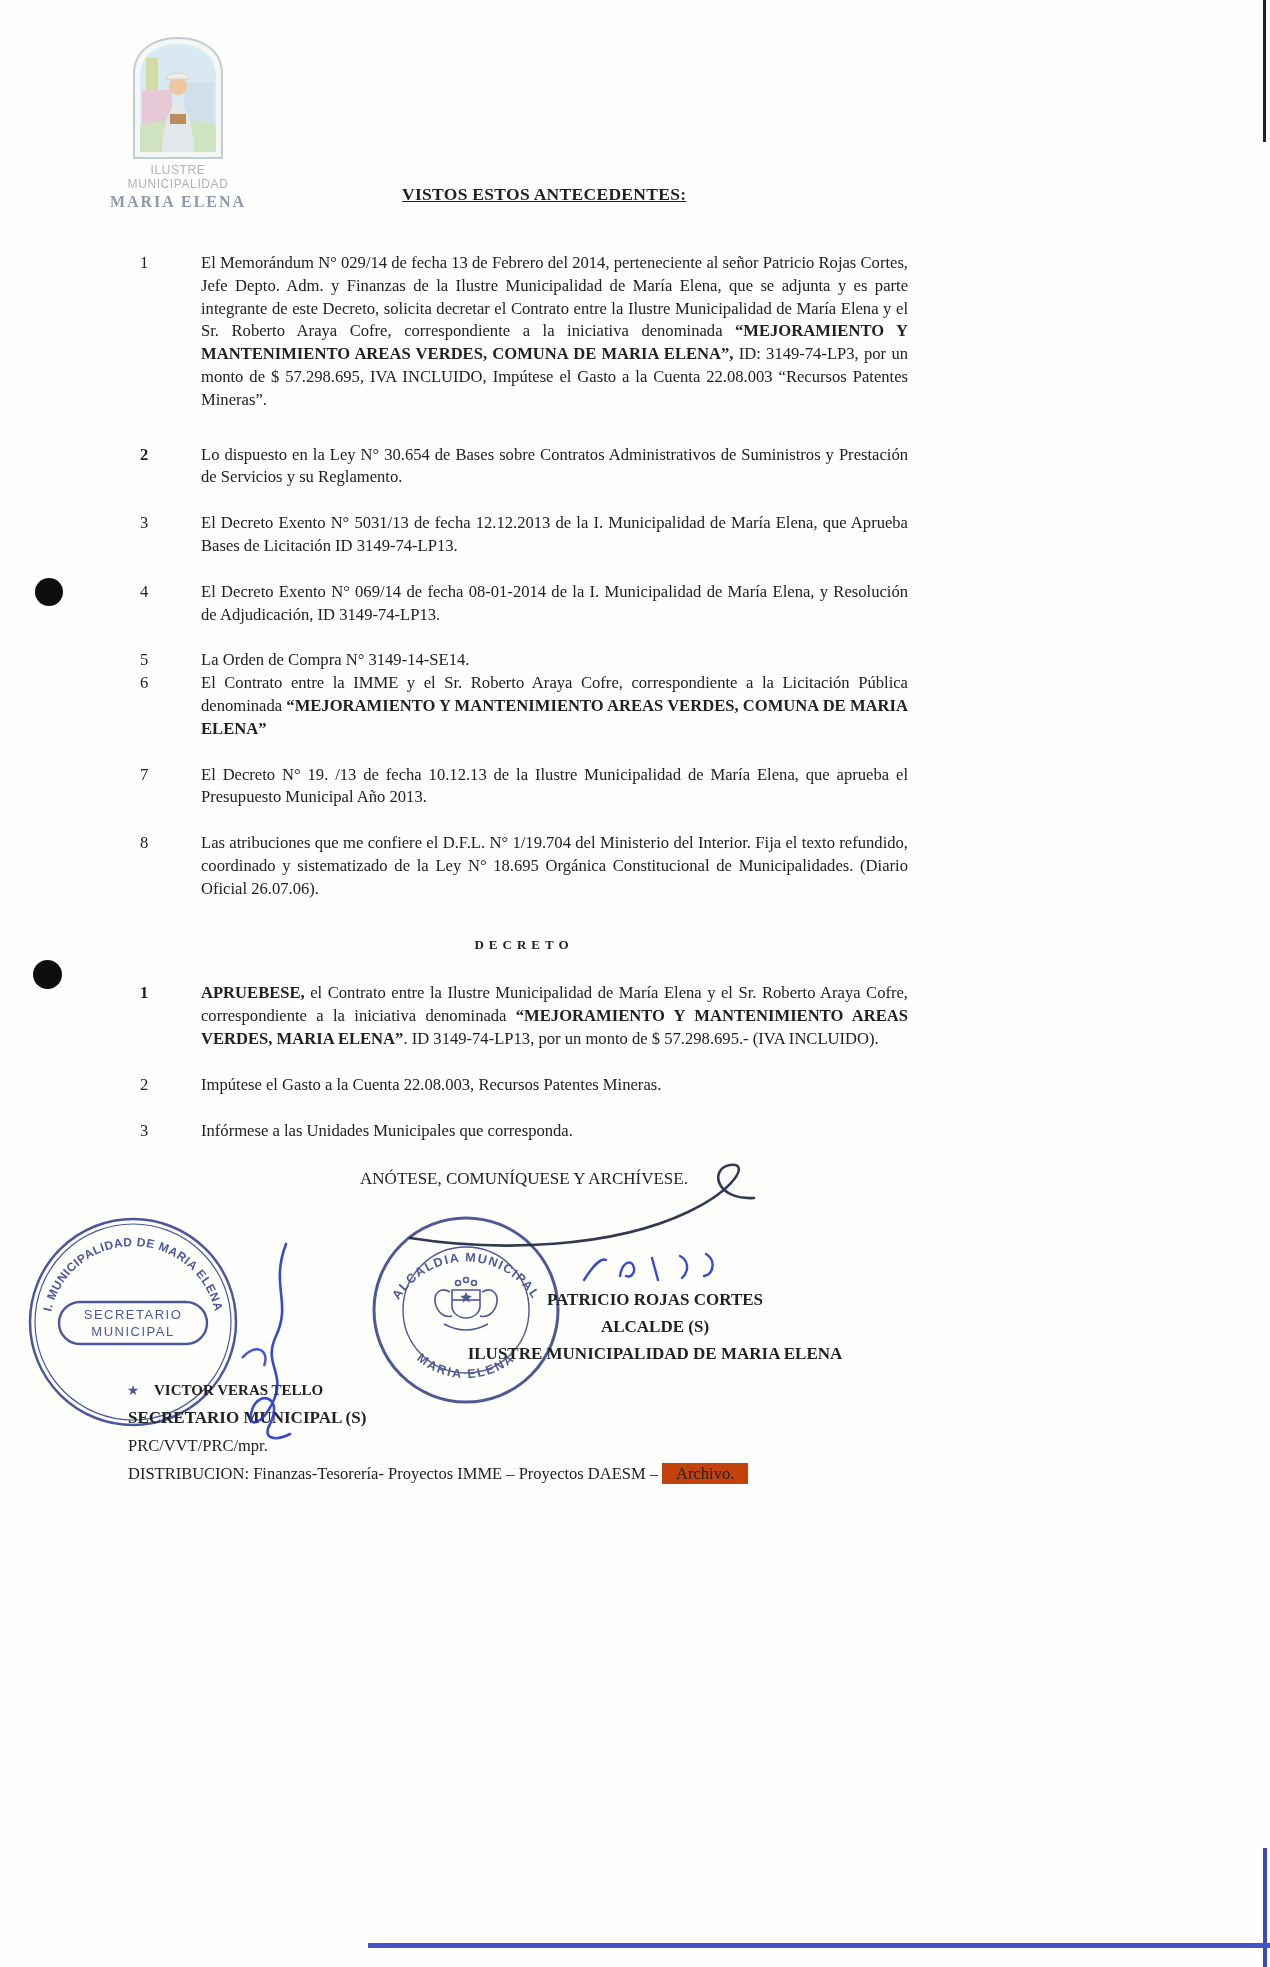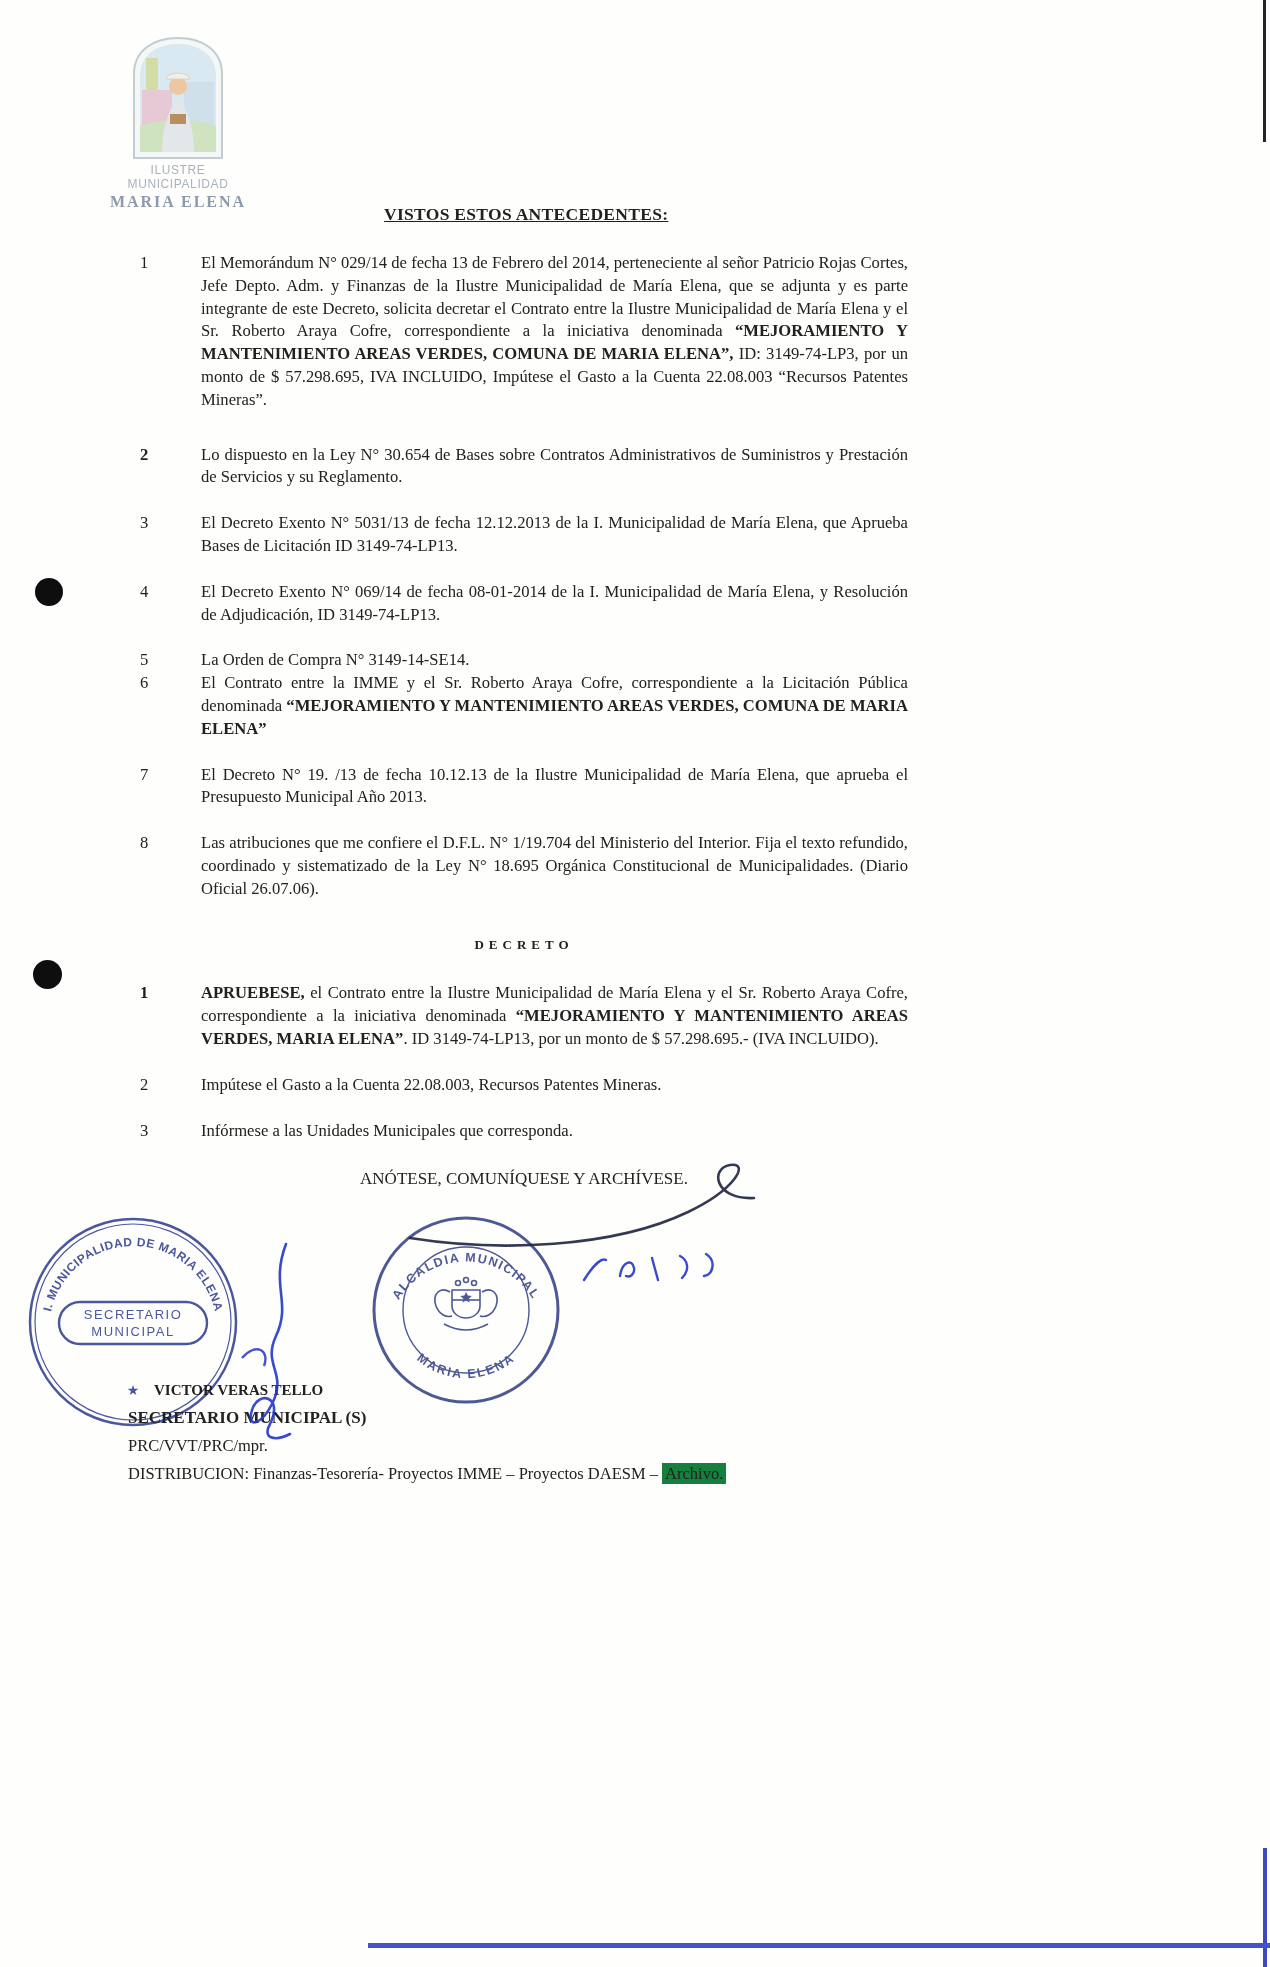--- a/index.html
+++ b/index.html
@@ -11,21 +11,21 @@
   .b{font-weight:bold;}
 
   
   .logo-wrap{position:absolute;left:126px;top:34px;width:104px;height:128px;}
   .logo-captions{position:absolute;left:104px;top:163px;width:148px;text-align:center;}
   .logo-sub{font-size:12px;color:#a9b2bd;letter-spacing:.6px;font-family:"Liberation Sans",sans-serif;}
   .logo-caption{font-size:16px;color:#8d9aab;font-weight:bold;letter-spacing:2px;margin-top:2px;}
 
   
   .header-block{position:absolute;left:488px;top:110px;font-weight:bold;font-size:17.5px;line-height:23px;}
-  .section-title{position:absolute;left:384px;top:184px;font-weight:bold;font-size:17.5px;text-decoration:underline;letter-spacing:.3px;margin-top:20px;}
+  .section-title{position:absolute;left:402px;top:184px;font-weight:bold;font-size:17.5px;text-decoration:underline;letter-spacing:.3px;}
 
   
   .body-block{position:absolute;left:140px;top:252px;width:768px;font-size:16.6px;line-height:22.8px;}
   .para{display:flex;margin-bottom:23px;}
   .para .num{width:61px;flex:none;}
   .para .ptext{flex:1;text-align:justify;}
   .mb-lg{margin-bottom:32px;}
   .mb-0{margin-bottom:0;}
   .decree-title{text-align:center;margin:10px 0 26px;}
   .decree-title span{font-weight:bold;letter-spacing:5px;font-size:13px;}
@@ -36,21 +36,21 @@
   .stamp-right{position:absolute;left:366px;top:1210px;width:200px;height:200px;color:#27357f;opacity:.82;z-index:2;}
   .swoosh{position:absolute;left:398px;top:1158px;width:380px;height:105px;z-index:4;}
   .sig-blue-left{position:absolute;left:212px;top:1238px;width:120px;height:210px;z-index:4;}
   .sig-blue-right{position:absolute;left:576px;top:1246px;width:170px;height:48px;z-index:4;}
 
   .sig-right-block{position:absolute;left:430px;top:1286px;width:450px;text-align:center;
     font-weight:bold;font-size:17px;line-height:27px;z-index:3;}
   .sig-left-block{position:absolute;left:128px;top:1376px;font-size:16.5px;line-height:28px;z-index:3;}
   .sig-left-name{font-weight:bold;padding-left:26px;font-size:15px;}
   .sig-left-title{font-weight:bold;font-size:17px;}
-  .hl{background:#15803d;padding:1px 3px;}
+  .hl{background:#c2410c;padding:1px 14px;}
 
   
   .hole{position:absolute;border-radius:50%;background:#0e0e0e;z-index:5;}
   .hole.h1{left:35px;top:578px;width:28px;height:28px;}
   .hole.h2{left:33px;top:960px;width:29px;height:29px;}
   .edge-top-right{position:absolute;left:1263px;top:0;width:3px;height:142px;background:#23232a;z-index:5;}
   .edge-bottom-right{position:absolute;left:1263px;top:1848px;width:4px;height:119px;background:#3a49c0;z-index:5;}
   .scan-bottom-line{position:absolute;left:368px;top:1943px;width:902px;height:5px;background:#4453cd;z-index:5;}
 </style>
 </head>
@@ -190,20 +190,25 @@
 
   <svg class="sig-blue-left" viewBox="0 0 120 210" aria-hidden="true">
     <path d="M 74,6 C 58,48 80,64 64,98 C 50,128 76,134 60,166 C 50,186 34,192 40,172 C 46,152 72,158 58,186 C 50,200 62,204 78,196" fill="none" stroke="#2336c9" stroke-width="2.6" stroke-linecap="round" opacity="0.9"></path>
     <path d="M 30,120 C 44,104 58,112 52,128" fill="none" stroke="#2336c9" stroke-width="2.4" opacity="0.85"></path>
   </svg>
 
   <svg class="sig-blue-right" viewBox="0 0 170 48" aria-hidden="true">
     <path d="M 8,34 C 18,18 26,12 30,14 M 44,30 C 46,16 56,12 58,22 C 59,28 54,32 50,30 M 76,12 L 82,34 M 104,10 C 112,14 114,24 106,32 M 130,8 C 140,14 138,28 128,30" fill="none" stroke="#2336c9" stroke-width="2.4" stroke-linecap="round" opacity="0.9"></path>
   </svg>
 
+  <div class="sig-right-block">
+    <div>PATRICIO ROJAS CORTES</div>
+    <div>ALCALDE (S)</div>
+    <div>ILUSTRE MUNICIPALIDAD DE MARIA ELENA</div>
+  </div>
 
   <div class="sig-left-block">
     <div class="sig-left-name">VICTOR VERAS TELLO</div>
     <div class="sig-left-title">SECRETARIO MUNICIPAL (S)</div>
     <div>PRC/VVT/PRC/mpr.</div>
     <div><span>DISTRIBUCION: Finanzas-Tesorería- Proyectos IMME – Proyectos DAESM – </span><span class="hl">Archivo.</span></div>
   </div>
 
   <div class="hole h1"></div>
   <div class="hole h2"></div>

